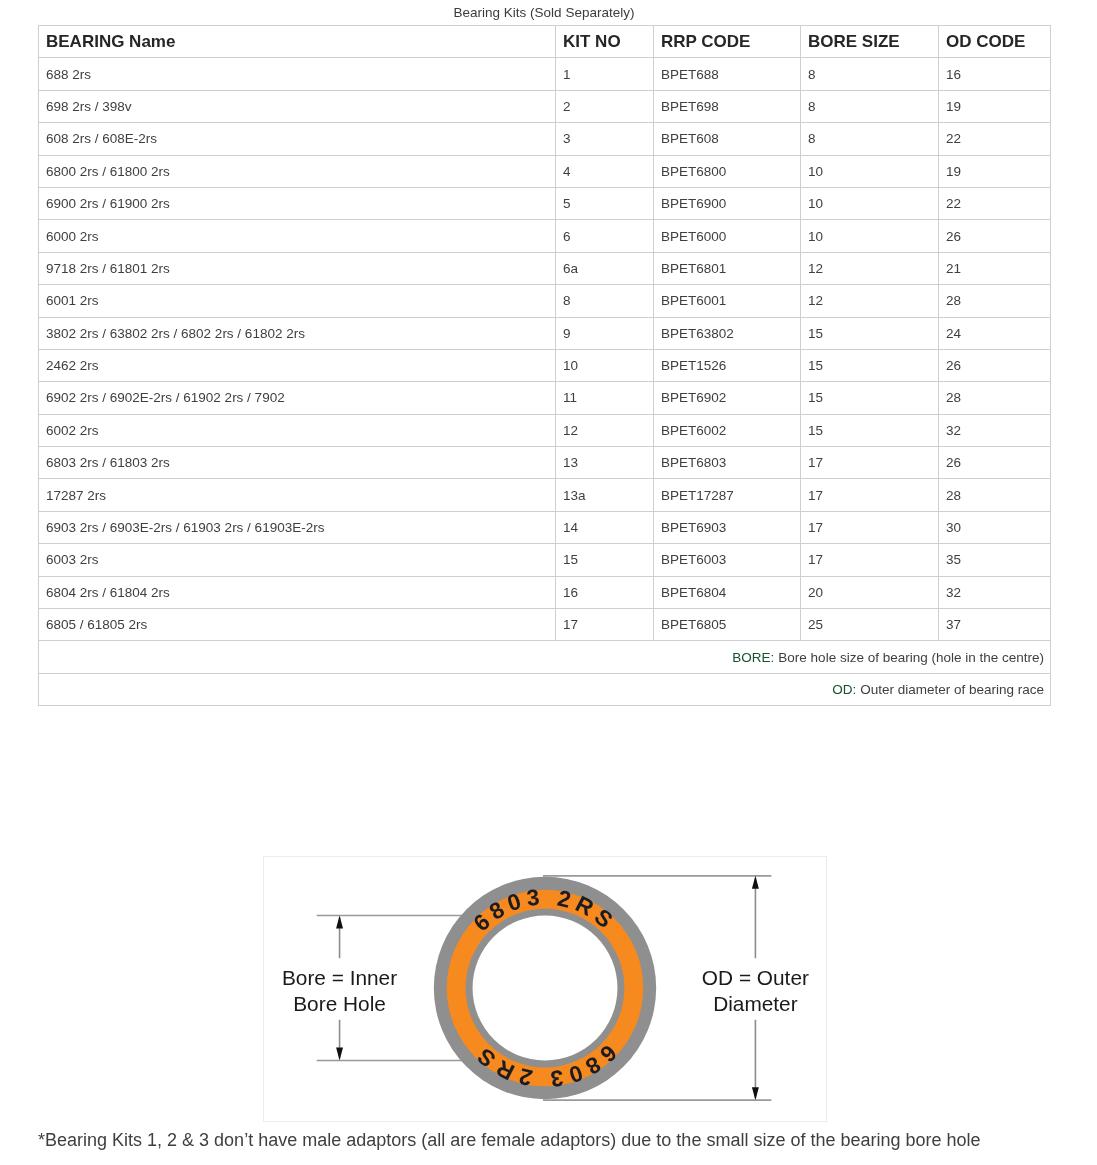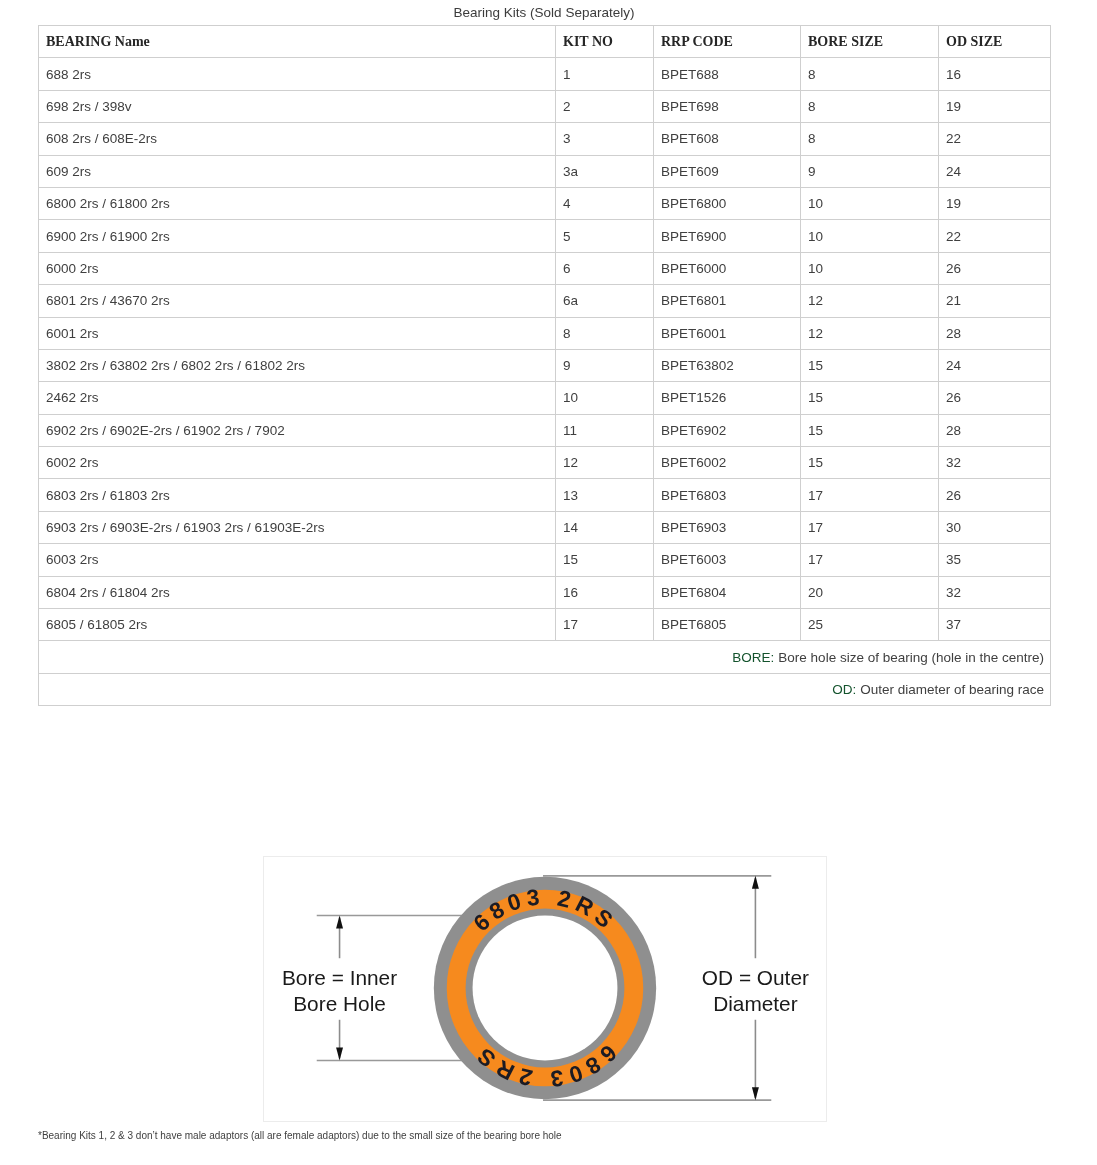--- a/index.html
+++ b/index.html
@@ -23,38 +23,38 @@
     border-collapse: collapse; table-layout: fixed;
     font-size: 13.5px;
   }
   table.kits th, table.kits td {
     border: 1px solid #cfcfcf;
     height: 32.4px;
     padding: 0 7px;
     text-align: left; vertical-align: middle;
     overflow: hidden; white-space: nowrap;
   }
-  table.kits th { font-weight: bold; color: #262626; font-size: 14px; font-family: Liberation Serif, serif; }
+  table.kits th { font-weight: bold; color: #262626; font-size: 17px; }
   table.kits td { color: #3f3f3f; }
   table.kits tr.note-row td { text-align: right; padding-right: 6px; }
   .note-label { color: #14532d; }
   .note-text { color: #3f3f3f; margin-left: 4px; margin-top: 48px; }
 
   .diagram-box {
     position: absolute; left: 263px; top: 856px;
     width: 564px; height: 266px;
     border: 1px solid #ececec; background: #ffffff;
   }
   .diagram-box svg { display: block; width: 100%; height: 100%; }
   .dim-label { font-size: 21px; fill: #1a1a1a; text-anchor: middle; }
   .ring-text { font-size: 23px; font-weight: 600; letter-spacing: 5px; fill: #1b1b24; }
 
   .footnote {
     position: absolute; left: 38px; top: 1130px;
-    font-size: 10px; color: #3f3f3f;
+    font-size: 18px; color: #3f3f3f;
   }
 </style>
 </head>
 <body>
 
 <div class="page">
 
   <div class="title">Bearing Kits (Sold Separately)</div>
 
   <table class="kits">
@@ -64,21 +64,21 @@
         <col style="width:147px">
         <col style="width:138px">
         <col style="width:112px">
     </colgroup>
     <thead>
       <tr>
         <th>BEARING Name</th>
         <th>KIT NO</th>
         <th>RRP CODE</th>
         <th>BORE SIZE</th>
-        <th>OD SIZE</th>
+        <th>OD CODE</th>
       </tr>
     </thead>
     <tbody>
 
     <tr>
         <td>688 2rs</td>
         <td>1</td>
         <td>BPET688</td>
         <td>8</td>
         <td>16</td>
@@ -91,27 +91,20 @@
         <td>19</td>
       </tr>
         <tr>
         <td>608 2rs / 608E-2rs</td>
         <td>3</td>
         <td>BPET608</td>
         <td>8</td>
         <td>22</td>
       </tr>
         <tr>
-        <td>609 2rs</td>
-        <td>3a</td>
-        <td>BPET609</td>
-        <td>9</td>
-        <td>24</td>
-      </tr>
-        <tr>
         <td>6800 2rs / 61800 2rs</td>
         <td>4</td>
         <td>BPET6800</td>
         <td>10</td>
         <td>19</td>
       </tr>
         <tr>
         <td>6900 2rs / 61900 2rs</td>
         <td>5</td>
         <td>BPET6900</td>
@@ -119,21 +112,21 @@
         <td>22</td>
       </tr>
         <tr>
         <td>6000 2rs</td>
         <td>6</td>
         <td>BPET6000</td>
         <td>10</td>
         <td>26</td>
       </tr>
         <tr>
-        <td>6801 2rs / 43670 2rs</td>
+        <td>9718 2rs / 61801 2rs</td>
         <td>6a</td>
         <td>BPET6801</td>
         <td>12</td>
         <td>21</td>
       </tr>
         <tr>
         <td>6001 2rs</td>
         <td>8</td>
         <td>BPET6001</td>
         <td>12</td>
@@ -166,20 +159,27 @@
         <td>BPET6002</td>
         <td>15</td>
         <td>32</td>
       </tr>
         <tr>
         <td>6803 2rs / 61803 2rs</td>
         <td>13</td>
         <td>BPET6803</td>
         <td>17</td>
         <td>26</td>
+      </tr>
+        <tr>
+        <td>17287 2rs</td>
+        <td>13a</td>
+        <td>BPET17287</td>
+        <td>17</td>
+        <td>28</td>
       </tr>
         <tr>
         <td>6903 2rs / 6903E-2rs / 61903 2rs / 61903E-2rs</td>
         <td>14</td>
         <td>BPET6903</td>
         <td>17</td>
         <td>30</td>
       </tr>
         <tr>
         <td>6003 2rs</td>

